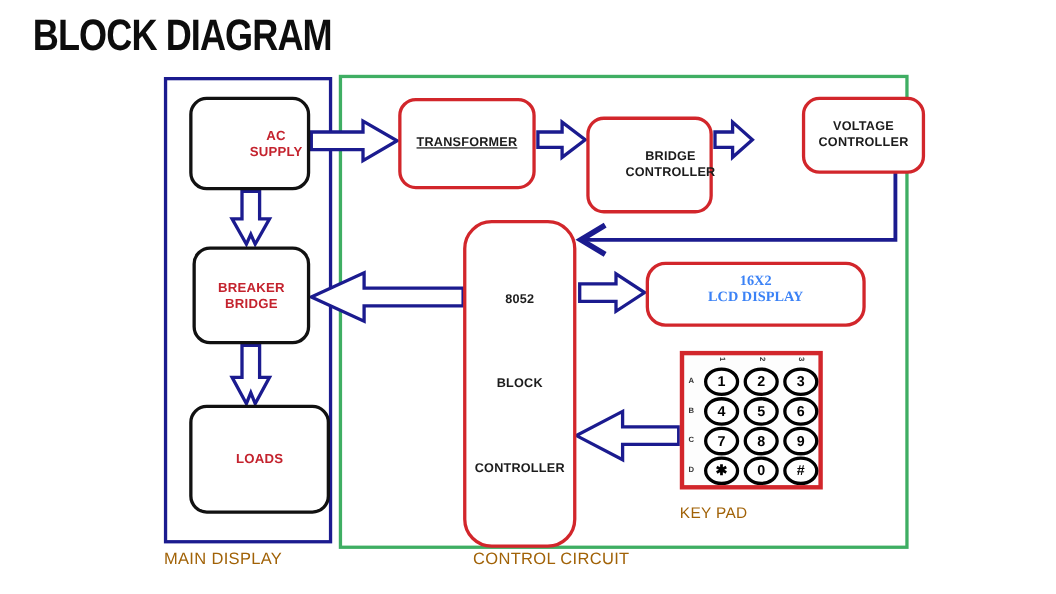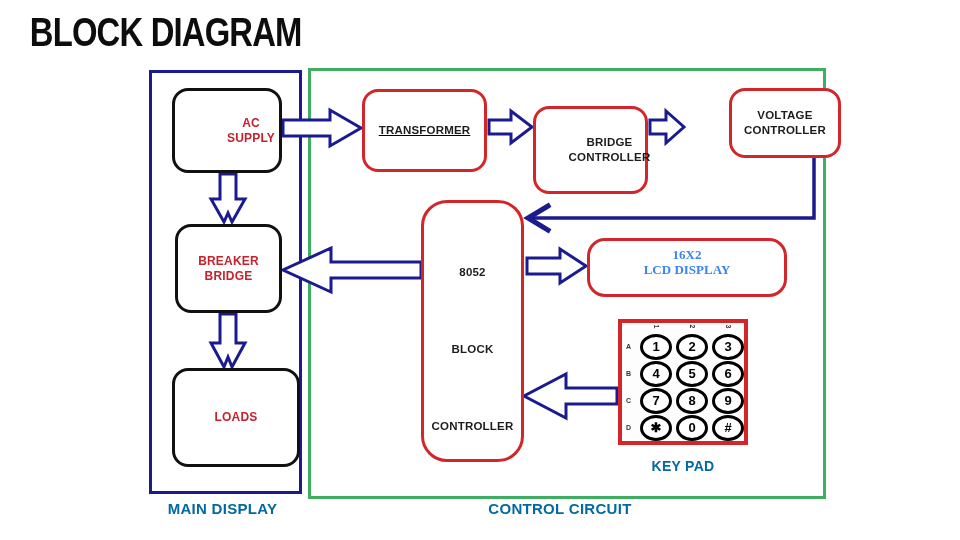--- a/index.html
+++ b/index.html
@@ -24,26 +24,26 @@
   .red-box   { border:3px solid #d2262b; }
   .red-label { color:#c4232e; font-weight:bold; font-size:12px; line-height:1.25; letter-spacing:0.2px; }
   .blk-label { color:#1c1c1c; font-weight:bold; font-size:11.5px; line-height:1.3; letter-spacing:0.2px; }
   .serif-label { font-family:"Liberation Serif", serif; font-weight:bold; color:#3b82f6; font-size:13px; line-height:1.15; }
   .ac-supply { left:172px; top:88px;  width:110px; height:85px;padding-left:48px; }
   .breaker   { left:175px; top:224px; width:107px; height:89px; }
   .loads     { left:172px; top:368px; width:128px; height:99px; }
   .transformer { left:362px; top:89px; width:125px; height:83px;text-decoration:underline; }
   .bridge      { left:533px; top:106px; width:115px; height:88px;padding-left:38px; }
   .vreg        { left:685px; top:88px; width:112px; height:70px;margin-left:44px; }
-  .mcu         { left:421px; top:200px; width:103px; height:262px; border-radius:26px; justify-content:flex-start; }
+  .mcu         { left:421px; top:200px; width:103px; height:298px; border-radius:26px; justify-content:flex-start; }
   .mcu .blk-label { margin-top:62px; }
   .lcd         { left:587px; top:238px; width:200px; height:59px; border-radius:18px; justify-content:flex-start; padding-top:7px; }
   .caption {
-    position:absolute; font-weight:bold; color:#0369a1; font-size:15px;
-    letter-spacing:0.3px; text-align:center; z-index:3;
+    position:absolute; font-weight:normal; color:#a16207; font-size:15px;
+    letter-spacing:0.3px; z-index:3;
   }
   .main-caption    { left:149px; top:500px; width:147px; }
   .control-caption { left:430px; top:500px; width:260px; }
   .keypad-caption  { left:618px; top:458px; width:130px; font-size:14px; }
   .keypad {
     position:absolute; left:618px; top:319px; width:130px; height:126px;
     border:4px solid #d2262b; background:#fdfdfd; box-sizing:border-box; z-index:3;
   }
   .kp-grid {
     position:absolute; left:16px; top:10px;

